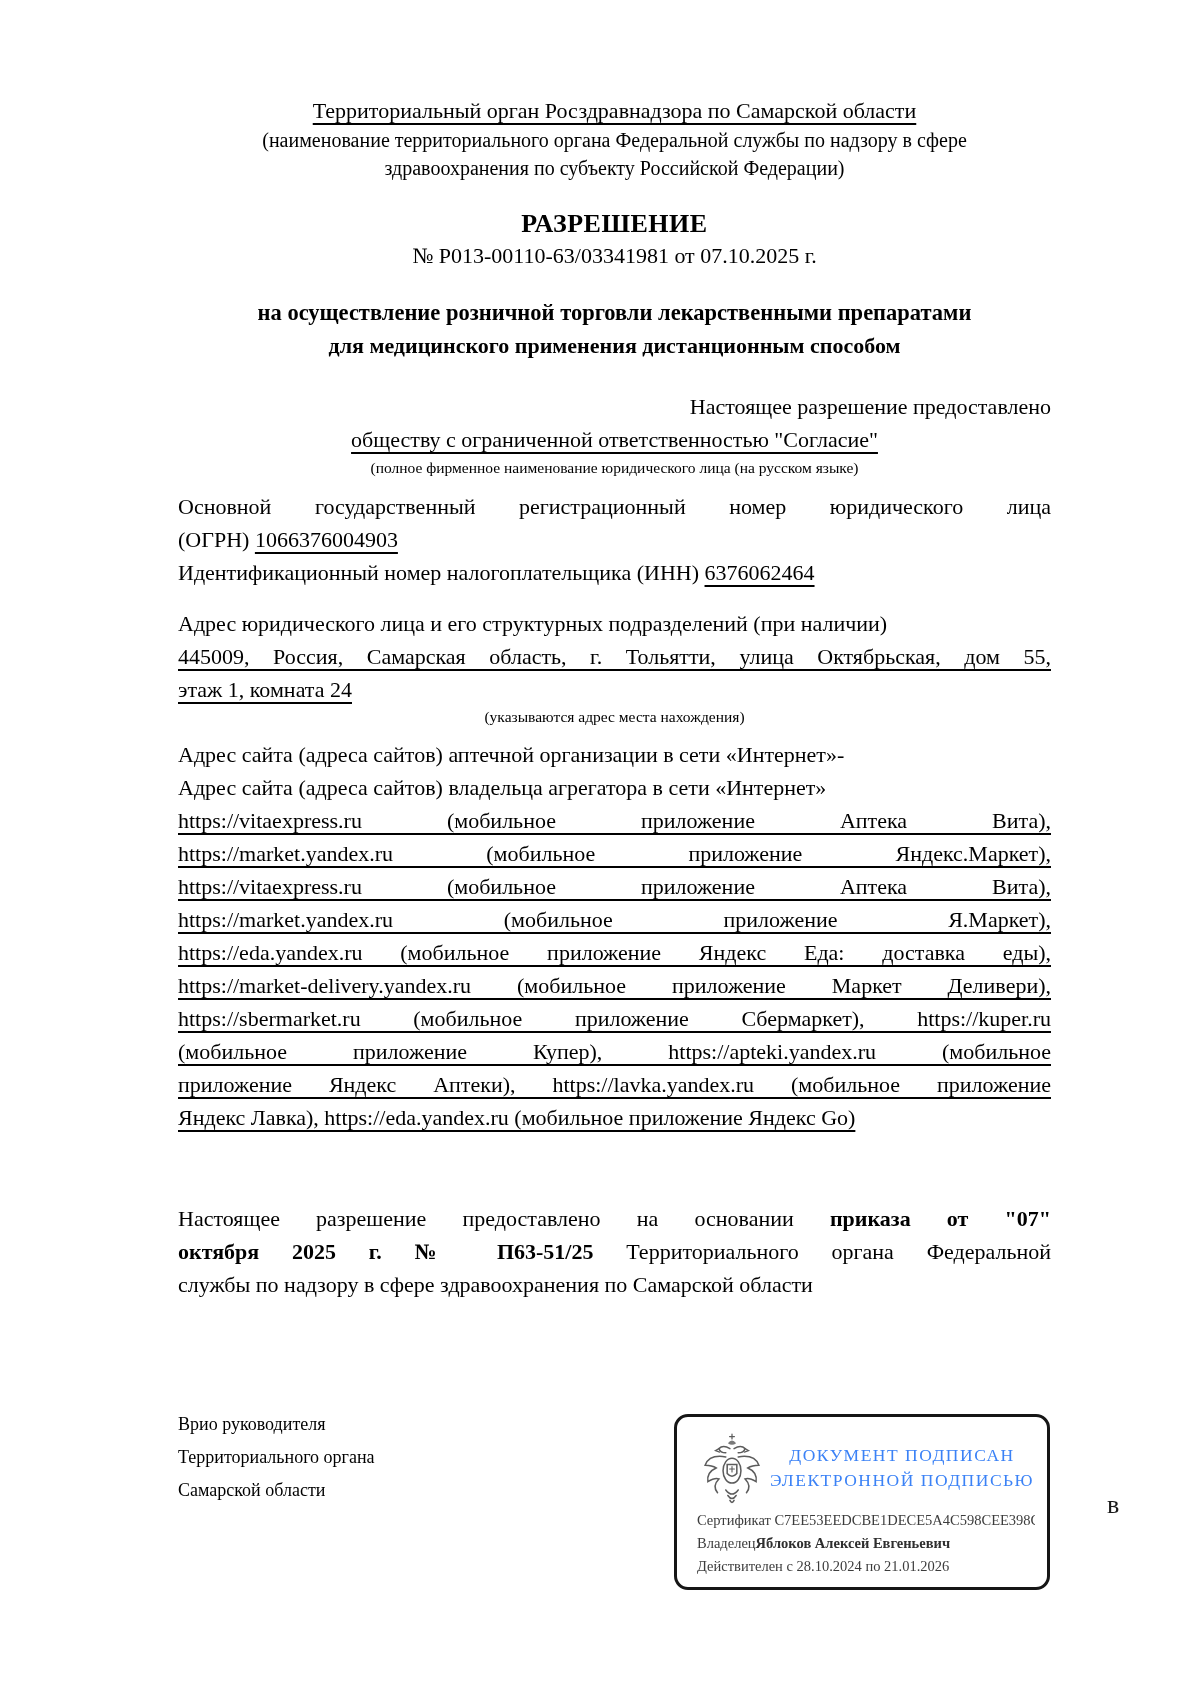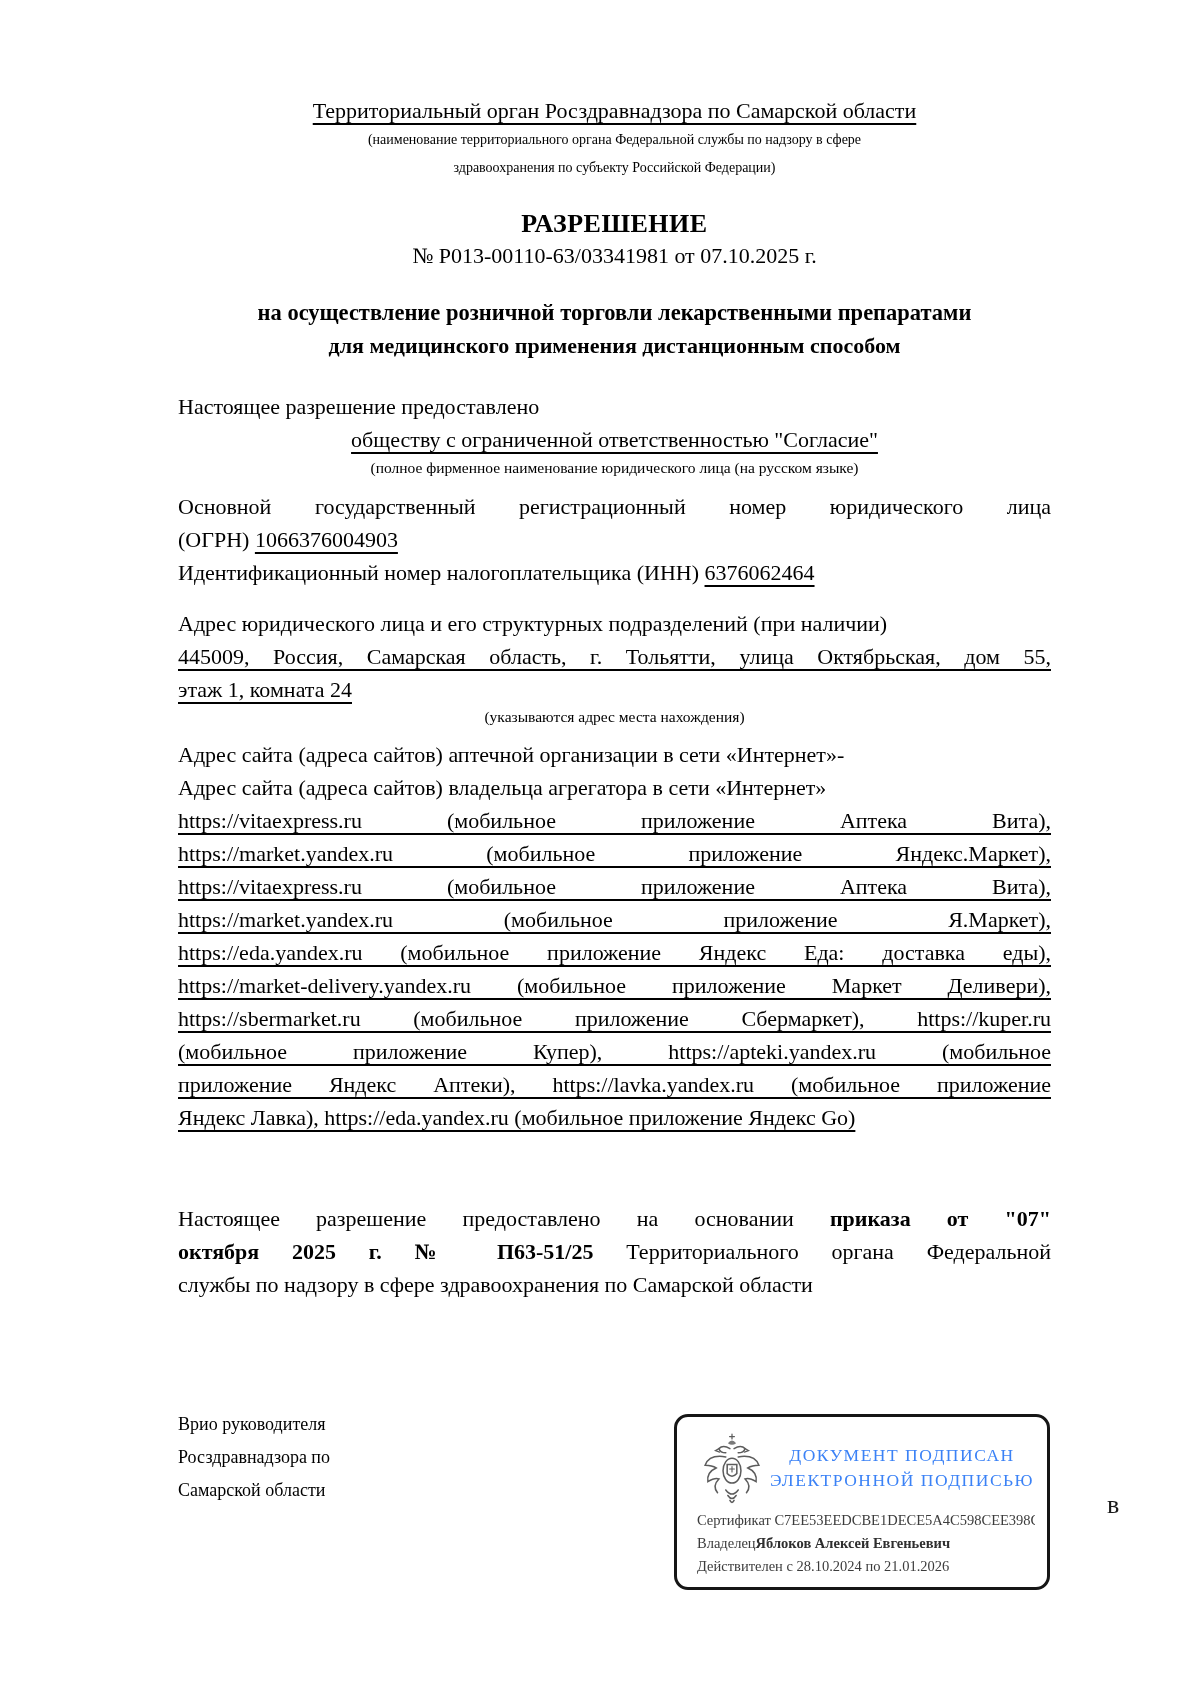--- a/index.html
+++ b/index.html
@@ -16,25 +16,25 @@
   .content{
     padding:96px 159px 0 159px;
     font-size:22px;
     line-height:33px;
   }
   .c{text-align:center;}
   .b{font-weight:bold;}
   .u{text-decoration:underline;text-underline-offset:5px;text-decoration-thickness:1.8px;}
   .jl{text-align:justify;text-align-last:justify;}
   .org-title{font-size:22px;line-height:30px;}
-  .org-caption{font-size:14px;line-height:28px;}
+  .org-caption{font-size:20px;line-height:28px;}
   .doc-type{font-size:26px;line-height:32px;margin-top:26px;letter-spacing:.5px;}
   .doc-number{font-size:22px;line-height:32px;}
   .subject{margin-top:24px;font-size:22.5px;}
-  .grant-intro{margin-top:28px;}
+  .grant-intro{margin-top:28px;text-align:right;}
   .small-caption{font-size:15.5px;line-height:24px;font-weight:normal;}
   .ogrn{margin-top:10px;}
   .addr-label{margin-top:18px;}
   .addr-caption{line-height:22px;}
   .sites{margin-top:10px;}
   .order{margin-top:68px;}
   .sig-row{position:relative;margin-top:107px;height:260px;}
   .sig-left{width:500px;font-size:18px;line-height:33px;font-family:Liberation Serif, serif;}
   .stamp{
     position:absolute;left:496px;top:6px;
@@ -100,21 +100,21 @@
 
     <div class="order">
       <div class="jl"><span>Настоящее разрешение предоставлено на основании </span><span class="b">приказа от "07"</span></div>
       <div class="jl"><span class="b">октября 2025 г. № П63-51/25 </span><span>Территориального органа Федеральной</span></div>
       <div>службы по надзору в сфере здравоохранения по Самарской области</div>
     </div>
 
     <div class="sig-row">
       <div class="sig-left">
         <div>Врио руководителя</div>
-        <div>Росздравнадзора по</div>
+        <div>Территориального органа</div>
         <div>Самарской области</div>
       </div>
 
       <div class="sig-fragment">в</div>
 
       <div class="stamp">
         <div class="stamp-top">
           <span class="stamp-eagle">
             <svg viewBox="0 0 90 110" width="62" height="78" aria-hidden="true">
               <g fill="none" stroke="#5c5c5c" stroke-width="2.2" stroke-linecap="round">

